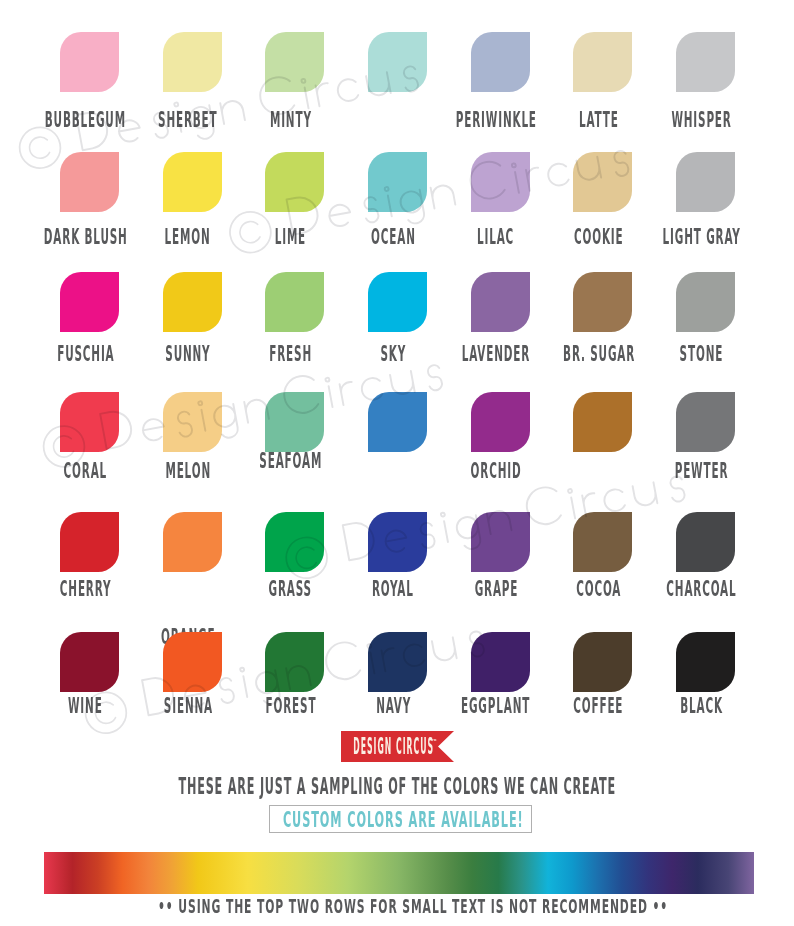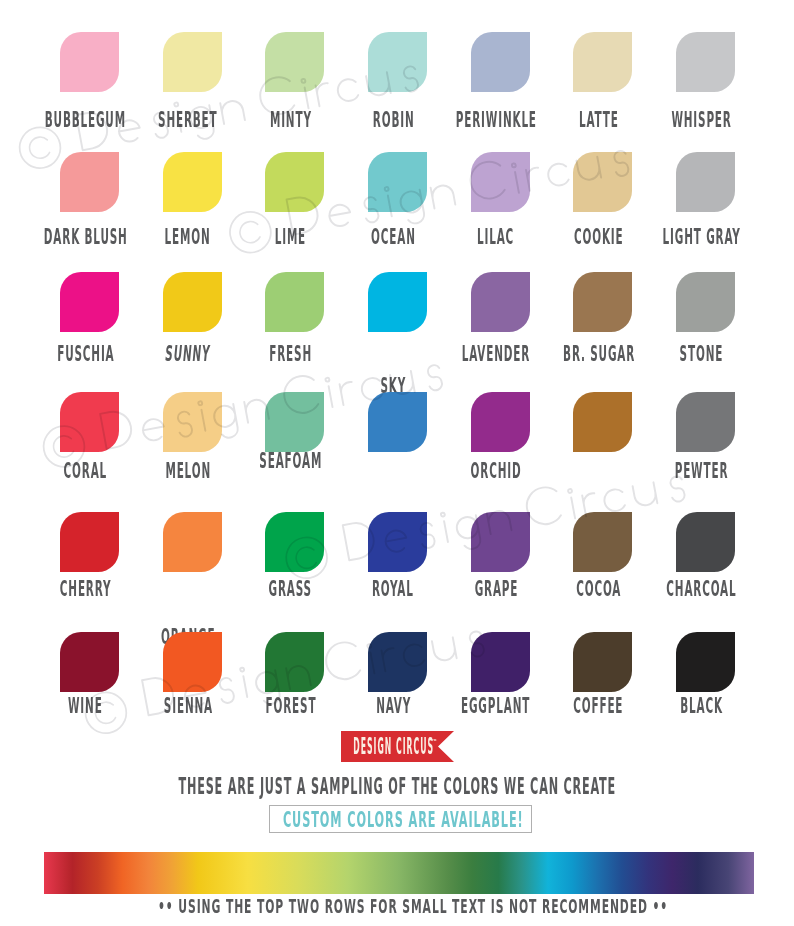--- a/index.html
+++ b/index.html
@@ -153,21 +153,20 @@
         </div>
       </div>
       <div class="lab" style="left:140.70px;top:110.10px;"><span>MINTY</span></div>
       <div class="cell" style="left:341.35px;top:32.30px;">
         <div class="chip" style="left:26.5px;">
           <svg width="59" height="60" viewBox="0 0 59 60" xmlns="http://www.w3.org/2000/svg">
             <path d="M21 0 H59 V39 A21 21 0 0 1 38 60 H0 V21 A21 21 0 0 1 21 0 Z" fill="#ACDDD8"></path>
           </svg>
         </div>
       </div>
-      <div class="lab" style="left:243.35px;top:110.10px;"><span>ROBIN</span></div>
       <div class="cell" style="left:444.00px;top:32.30px;">
         <div class="chip" style="left:26.5px;">
           <svg width="59" height="60" viewBox="0 0 59 60" xmlns="http://www.w3.org/2000/svg">
             <path d="M21 0 H59 V39 A21 21 0 0 1 38 60 H0 V21 A21 21 0 0 1 21 0 Z" fill="#A9B5D0"></path>
           </svg>
         </div>
       </div>
       <div class="lab" style="left:346.00px;top:110.10px;"><span>PERIWINKLE</span></div>
       <div class="cell" style="left:546.65px;top:32.30px;">
         <div class="chip" style="left:26.5px;">
@@ -249,37 +248,37 @@
         </div>
       </div>
       <div class="lab" style="left:-64.60px;top:344.30px;"><span>FUSCHIA</span></div>
       <div class="cell" style="left:136.05px;top:271.98px;">
         <div class="chip" style="left:26.5px;">
           <svg width="59" height="60" viewBox="0 0 59 60" xmlns="http://www.w3.org/2000/svg">
             <path d="M21 0 H59 V39 A21 21 0 0 1 38 60 H0 V21 A21 21 0 0 1 21 0 Z" fill="#F1C918"></path>
           </svg>
         </div>
       </div>
-      <div class="lab" style="left:38.05px;top:344.30px;font-style:italic;"><span>SUNNY</span></div>
+      <div class="lab" style="left:38.05px;top:344.30px;"><span>SUNNY</span></div>
       <div class="cell" style="left:238.70px;top:271.98px;">
         <div class="chip" style="left:26.5px;">
           <svg width="59" height="60" viewBox="0 0 59 60" xmlns="http://www.w3.org/2000/svg">
             <path d="M21 0 H59 V39 A21 21 0 0 1 38 60 H0 V21 A21 21 0 0 1 21 0 Z" fill="#9DCE74"></path>
           </svg>
         </div>
       </div>
       <div class="lab" style="left:140.70px;top:344.30px;"><span>FRESH</span></div>
       <div class="cell" style="left:341.35px;top:271.98px;">
         <div class="chip" style="left:26.5px;">
           <svg width="59" height="60" viewBox="0 0 59 60" xmlns="http://www.w3.org/2000/svg">
             <path d="M21 0 H59 V39 A21 21 0 0 1 38 60 H0 V21 A21 21 0 0 1 21 0 Z" fill="#00B5E2"></path>
           </svg>
         </div>
       </div>
-      <div class="lab" style="left:243.35px;top:344.30px;margin-top:32px;"><span>SKY</span></div>
+      <div class="lab" style="left:243.35px;top:344.30px;"><span>SKY</span></div>
       <div class="cell" style="left:444.00px;top:271.98px;">
         <div class="chip" style="left:26.5px;">
           <svg width="59" height="60" viewBox="0 0 59 60" xmlns="http://www.w3.org/2000/svg">
             <path d="M21 0 H59 V39 A21 21 0 0 1 38 60 H0 V21 A21 21 0 0 1 21 0 Z" fill="#8A66A2"></path>
           </svg>
         </div>
       </div>
       <div class="lab" style="left:346.00px;top:344.30px;"><span>LAVENDER</span></div>
       <div class="cell" style="left:546.65px;top:271.98px;">
         <div class="chip" style="left:26.5px;">

